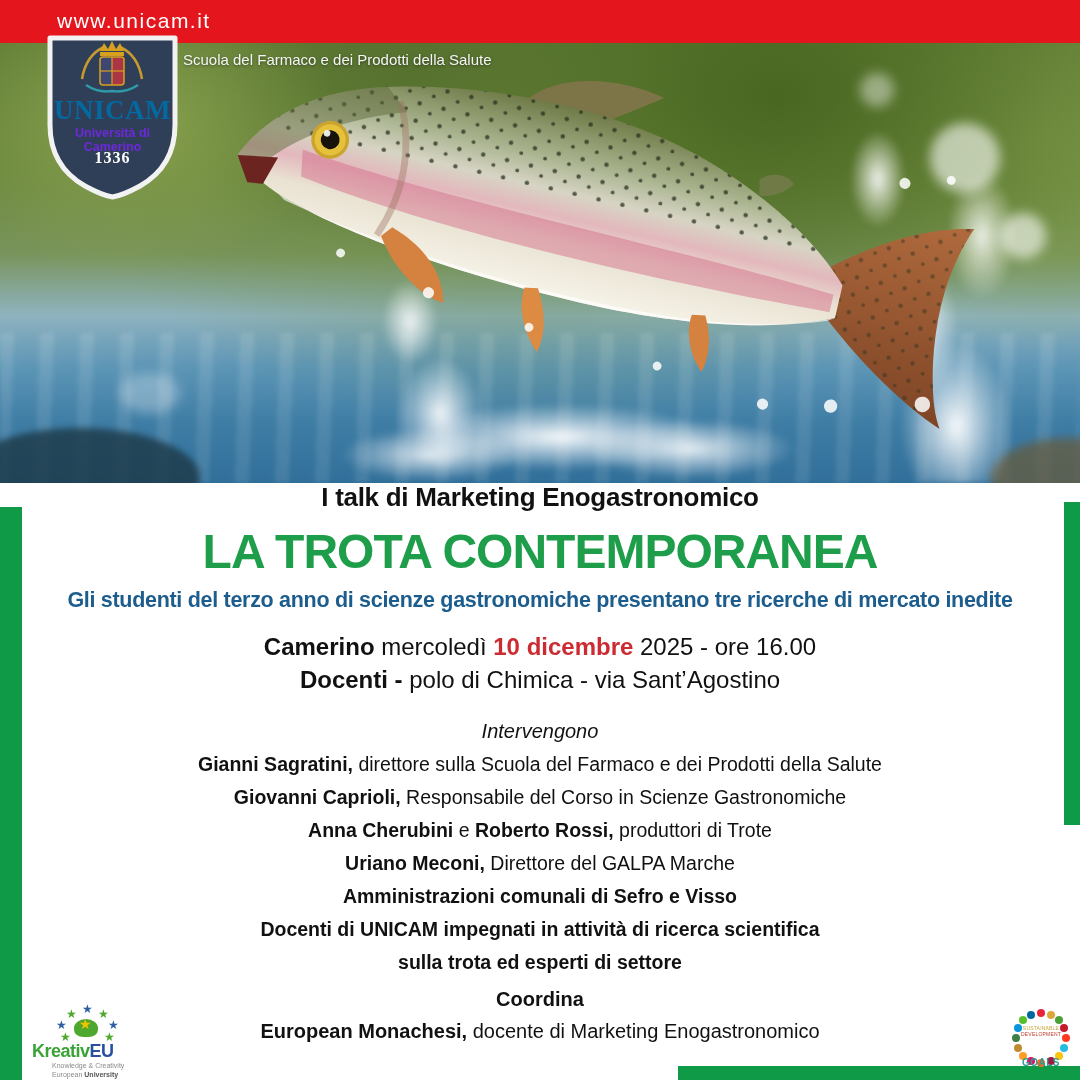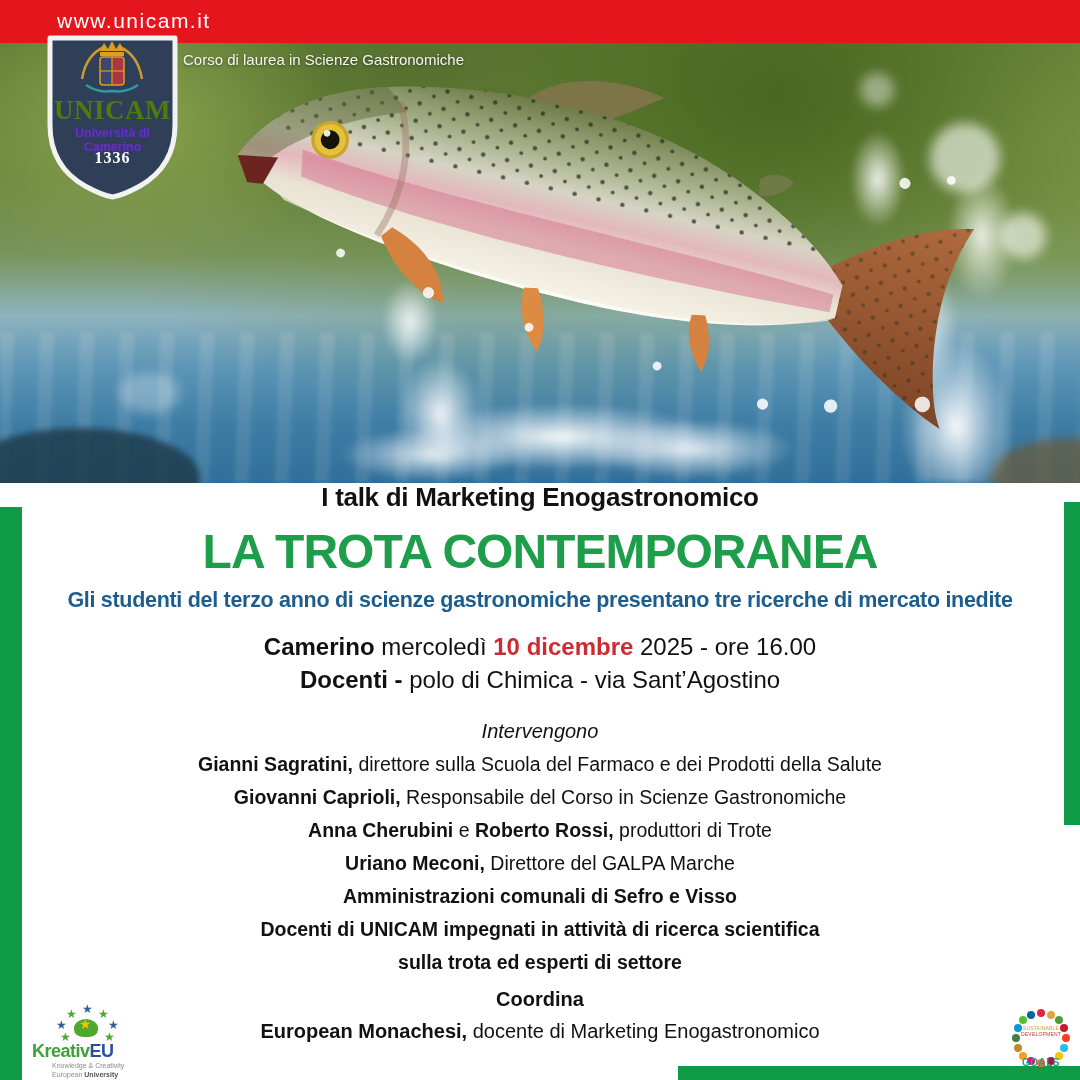--- a/index.html
+++ b/index.html
@@ -45,21 +45,21 @@
   .foam{left:300px;top:340px;width:520px;height:120px;filter:blur(3px);background:
       radial-gradient(200px 45px at 50% 45%, rgba(255,255,255,.95), rgba(255,255,255,0) 75%),
       radial-gradient(120px 35px at 25% 60%, rgba(255,255,255,.8), rgba(255,255,255,0) 75%),
       radial-gradient(140px 40px at 75% 55%, rgba(255,255,255,.85), rgba(255,255,255,0) 75%);}
   .fish{left:215px;top:30px;width:780px;height:345px;transform:rotate(13deg);}
 
   
   .crest{left:45px;top:33px;width:135px;height:168px;}
   .crest svg{position:absolute;left:0;top:0;}
   .crest .acronym{position:absolute;left:0;top:62px;width:135px;text-align:center;
-    font-family:"Liberation Serif", serif;font-weight:bold;font-size:27px;color:#4d7c0f;letter-spacing:.5px;}
+    font-family:"Liberation Serif", serif;font-weight:bold;font-size:27px;color:#0369a1;letter-spacing:.5px;}
   .crest .uni{position:absolute;left:0;top:93px;width:135px;text-align:center;
     font-weight:bold;font-size:12.5px;color:#6d28d9;}
   .crest .year{position:absolute;left:0;top:116px;width:135px;text-align:center;
     font-family:"Liberation Serif", serif;font-weight:bold;font-size:16px;color:#fff;letter-spacing:1px;}
   .school{left:183px;top:50px;color:#f5f5f5;font-size:15px;line-height:19px;
     text-shadow:0 1px 3px rgba(0,0,0,.45);}
 
   
   .bar{background:#0f9a48;}
   .bar-left{left:0;top:507px;width:22px;height:573px;}
@@ -192,21 +192,21 @@
       <line x1="-12" y1="0" x2="12" y2="0" stroke="#d8a020" stroke-width="1.2"></line>
       <path d="M-26,14 Q-14,22 0,20 Q14,22 26,14" stroke="#2e9aa8" stroke-width="2.5" fill="none"></path>
     </g>
   </svg>
   <div class="acronym">UNICAM</div>
   <div class="uni">Università di Camerino</div>
   <div class="year">1336</div>
 </div>
 
 <div class="abs school">
-  <div>Corso di laurea in Scienze Gastronomiche</div>
+  <div>Scuola del Farmaco e dei Prodotti della Salute</div>
 </div>
 
 <div class="abs bar bar-left"></div>
 <div class="abs bar bar-right"></div>
 <div class="abs bar bar-bottom"></div>
 
 <div class="abs center kicker">I talk di Marketing Enogastronomico</div>
 <div class="abs center title">LA TROTA CONTEMPORANEA</div>
 <div class="abs center subtitle">Gli studenti del terzo anno di scienze gastronomiche presentano tre ricerche di mercato inedite</div>
 <div class="abs center when"><span class="b">Camerino</span><span> mercoledì </span><span class="b" style="color: rgb(204, 43, 49);">10 dicembre</span><span> 2025 - ore 16.00</span></div>

